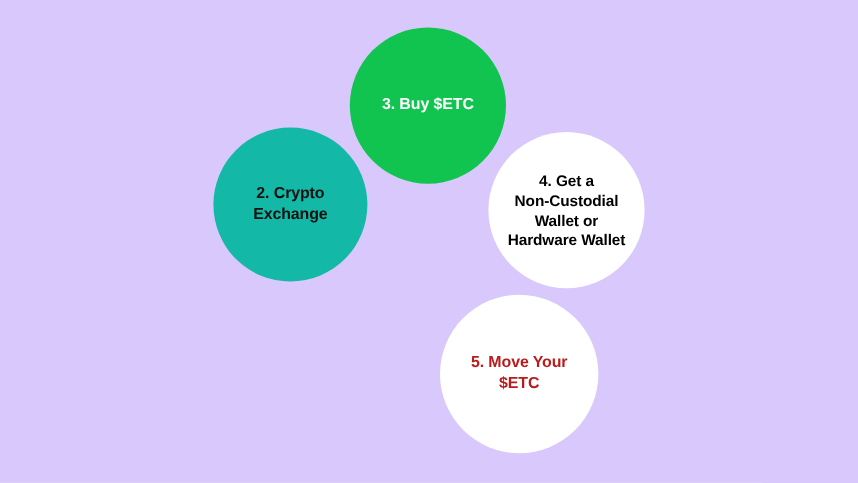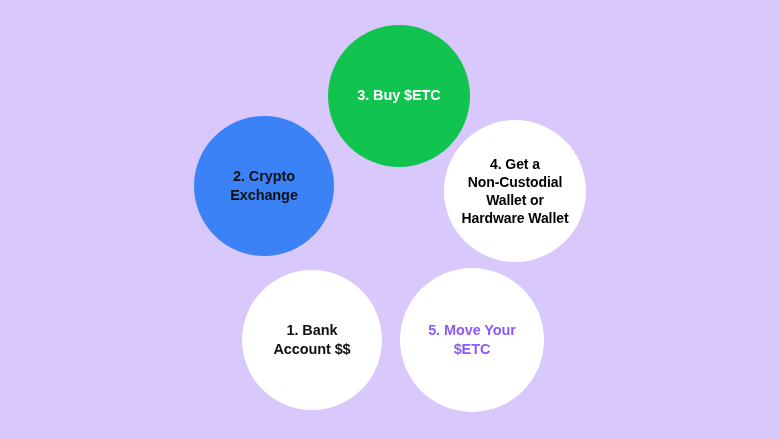--- a/index.html
+++ b/index.html
@@ -44,50 +44,46 @@
   .node-white .node-label {
     color: #111111;
   }
   .node-accent .node-label {
     color: #ffffff;
   }
 
   
   #node-1 { left: 242px; top: 270px; width: 140px; height: 140px; z-index: 3; }
   #node-2 { left: 194px; top: 116px; width: 140px; height: 140px; z-index: 2; }
-  #node-3 { left: 328px; top: 25px;  width: 142px; height: 142px; z-index: 5; }
+  #node-3 { left: 318px; top: 25px;  width: 142px; height: 142px; z-index: 5; }
   #node-4 { left: 444px; top: 120px; width: 142px; height: 142px; z-index: 2; }
   #node-5 { left: 400px; top: 268px; width: 144px; height: 144px; z-index: 3; }
 
   #node-4 .node-label { font-size: 14px; line-height: 1.30; }
 </style>
 </head>
 <body>
 
 <div id="canvas" style="background: rgb(216, 200, 252);">
 
-  <div class="node node-white" id="node-1" style="background: rgb(255, 255, 255);">
-    <span class="node-label" style="color: rgb(17, 17, 17);">1. Bank
-Account $$</span>
-  </div>
 
-  <div class="node node-white" id="node-2" style="background: #3b82f6;">
+  <div class="node node-white" id="node-2" style="background: #14b8a6;">
     <span class="node-label" style="color: rgb(17, 17, 17);">2. Crypto
 Exchange</span>
   </div>
 
   <div class="node node-accent" id="node-3" style="background: rgb(17, 196, 79);">
     <span class="node-label" style="color: rgb(255, 255, 255);">3. Buy $ETC</span>
   </div>
 
   <div class="node node-white" id="node-4" style="background: rgb(255, 255, 255);">
     <span class="node-label" style="color: #000000;">4. Get a
 Non-Custodial
 Wallet or
 Hardware Wallet</span>
   </div>
 
   <div class="node node-white" id="node-5" style="background: rgb(255, 255, 255);">
-    <span class="node-label" style="color: #8b5cf6;">5. Move Your
+    <span class="node-label" style="color: #b91c1c;">5. Move Your
 $ETC</span>
   </div>
 
 </div>
 
 </body></html>

